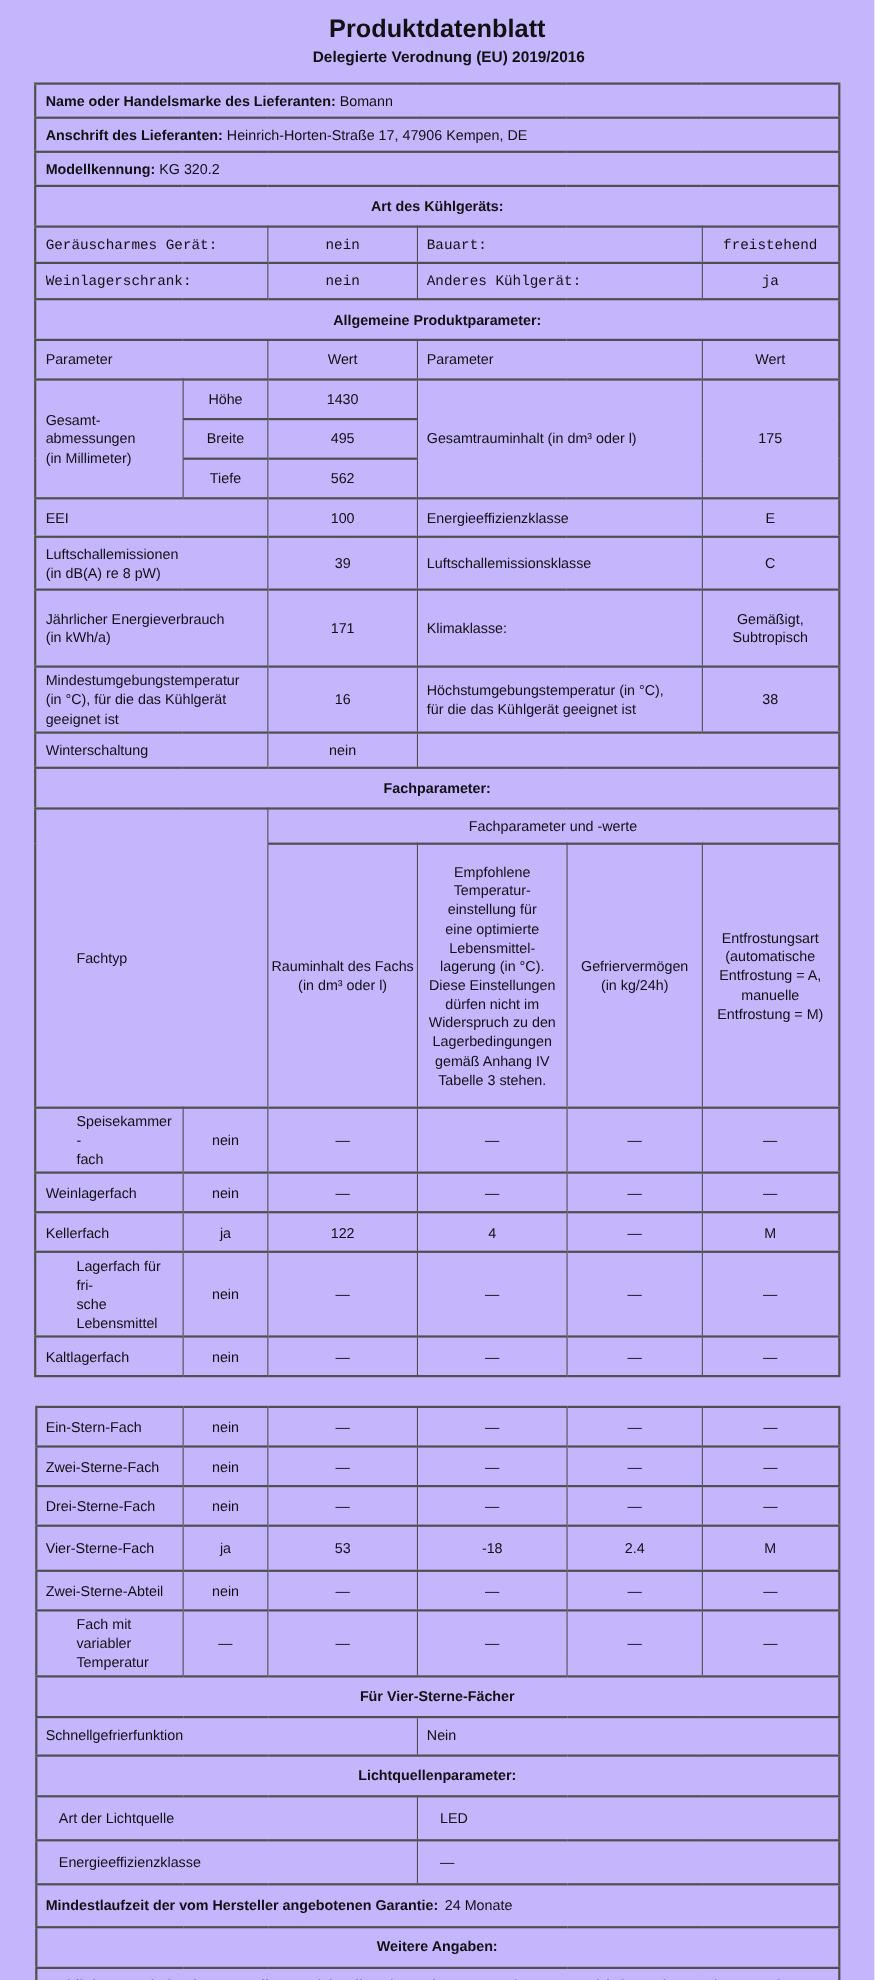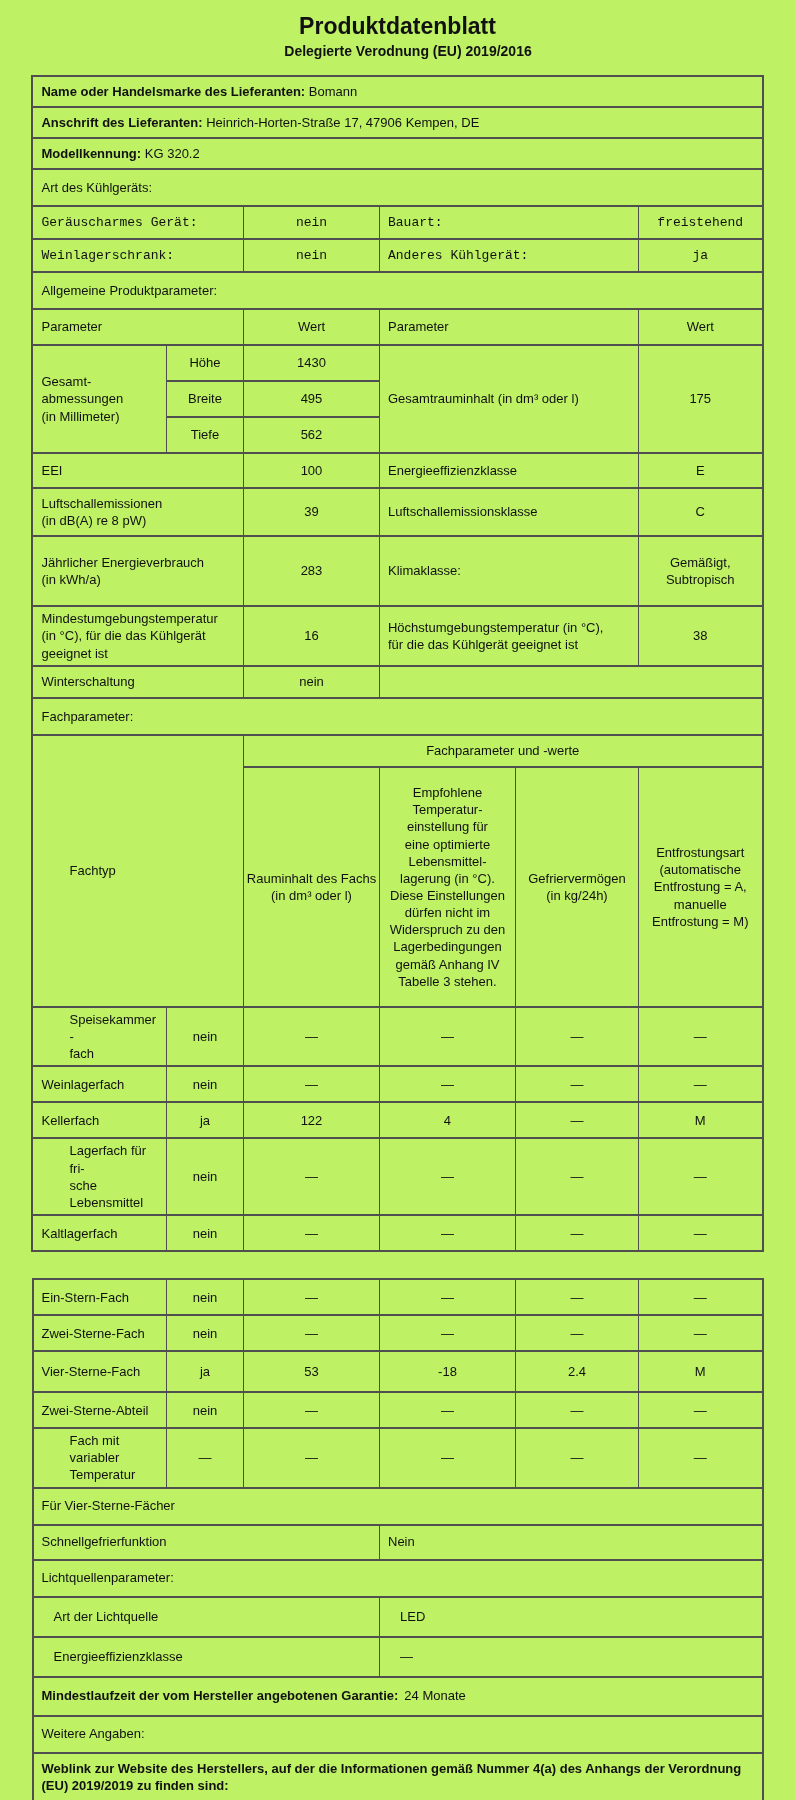--- a/index.html
+++ b/index.html
@@ -1,35 +1,35 @@
 <!DOCTYPE html>
 <html><head>
 <meta charset="utf-8">
 <style>
   html, body { margin: 0; padding: 0; background: #ffffff; }
   .page {
-    width: 795px; height: 1800px; overflow: hidden; background: #bef264;
+    width: 795px; height: 1800px; overflow: hidden; background: #c4b5fd;
     font-family: "Liberation Sans", sans-serif; color: #111111;
   }
   .title { text-align: center; font-weight: bold; font-size: 23px; padding-top: 13px; }
   .subtitle { text-align: center; font-weight: bold; font-size: 14px; margin-top: 3px; margin-bottom: 16px; margin-left: 21px; }
   table.sheet {
     border-collapse: collapse; table-layout: fixed;
     width: 730px; margin: 0 auto; border: 2px solid #4f4f4f;
   }
   table.t2 { margin-top: 26px; }
   .sheet td {
     border-left: 1px solid #4f4f4f; border-right: 1px solid #4f4f4f;
     border-top: 2px solid #4f4f4f; border-bottom: 2px solid #4f4f4f;
     padding: 3px 8px; font-size: 13px; line-height: 1.32;
     vertical-align: middle; white-space: pre-line; word-wrap: break-word;
     text-align: left;
   }
   .sheet td.ctr { text-align: center; padding: 3px 2px; }
-  .sheet td.bold { font-weight: normal; }
+  .sheet td.bold { font-weight: bold; text-align: center; }
   .sheet td.inline-cell { white-space: normal; }
   .gap6 { margin-left: 6px; }
   
   .r-s td { height: 23px; }
   .r-hdr td { height: 29px; }
   .r-type td { height: 25px; font-family: Liberation Mono, monospace; }
   .r-ph td { height: 28px; }
   .r-dim td { height: 28px; }
   .r-eei td { height: 27px; }
   .r-luft td { height: 40px; }
@@ -124,21 +124,21 @@
     <tr class="r-luft">
       <td colspan="2">Luftschallemissionen
 (in dB(A) re 8 pW)</td>
       <td class="ctr">39</td>
       <td colspan="2">Luftschallemissionsklasse</td>
       <td class="ctr">C</td>
     </tr>
     <tr class="r-jahr">
       <td colspan="2">Jährlicher Energieverbrauch
 (in kWh/a)</td>
-      <td class="ctr">283</td>
+      <td class="ctr">171</td>
       <td colspan="2">Klimaklasse:</td>
       <td class="ctr">Gemäßigt,
 Subtropisch</td>
     </tr>
     <tr class="r-mind">
       <td colspan="2">Mindestumgebungstemperatur
 (in °C), für die das Kühlgerät
 geeignet ist</td>
       <td class="ctr">16</td>
       <td colspan="2">Höchstumgebungstemperatur (in °C),
@@ -245,20 +245,28 @@
       <td class="ctr">—</td>
     </tr>
     <tr class="r-f1">
       <td>Zwei-Sterne-Fach</td>
       <td class="ctr">nein</td>
       <td class="ctr">—</td>
       <td class="ctr">—</td>
       <td class="ctr">—</td>
       <td class="ctr">—</td>
     </tr>
+    <tr class="r-f1">
+      <td>Drei-Sterne-Fach</td>
+      <td class="ctr">nein</td>
+      <td class="ctr">—</td>
+      <td class="ctr">—</td>
+      <td class="ctr">—</td>
+      <td class="ctr">—</td>
+    </tr>
     <tr class="r-vier">
       <td>Vier-Sterne-Fach</td>
       <td class="ctr">ja</td>
       <td class="ctr">53</td>
       <td class="ctr">-18</td>
       <td class="ctr">2.4</td>
       <td class="ctr">M</td>
     </tr>
     <tr class="r-f1">
       <td>Zwei-Sterne-Abteil</td>

